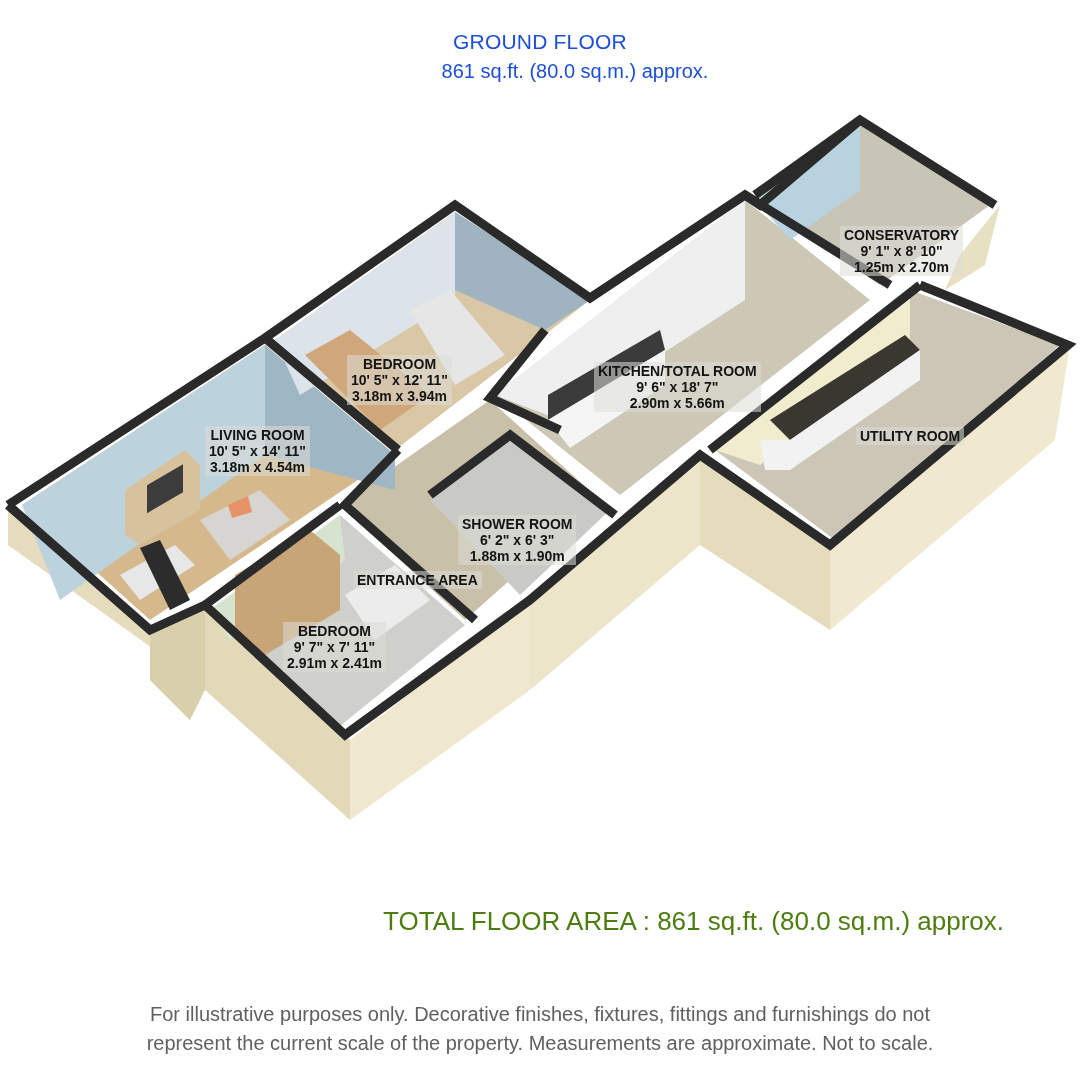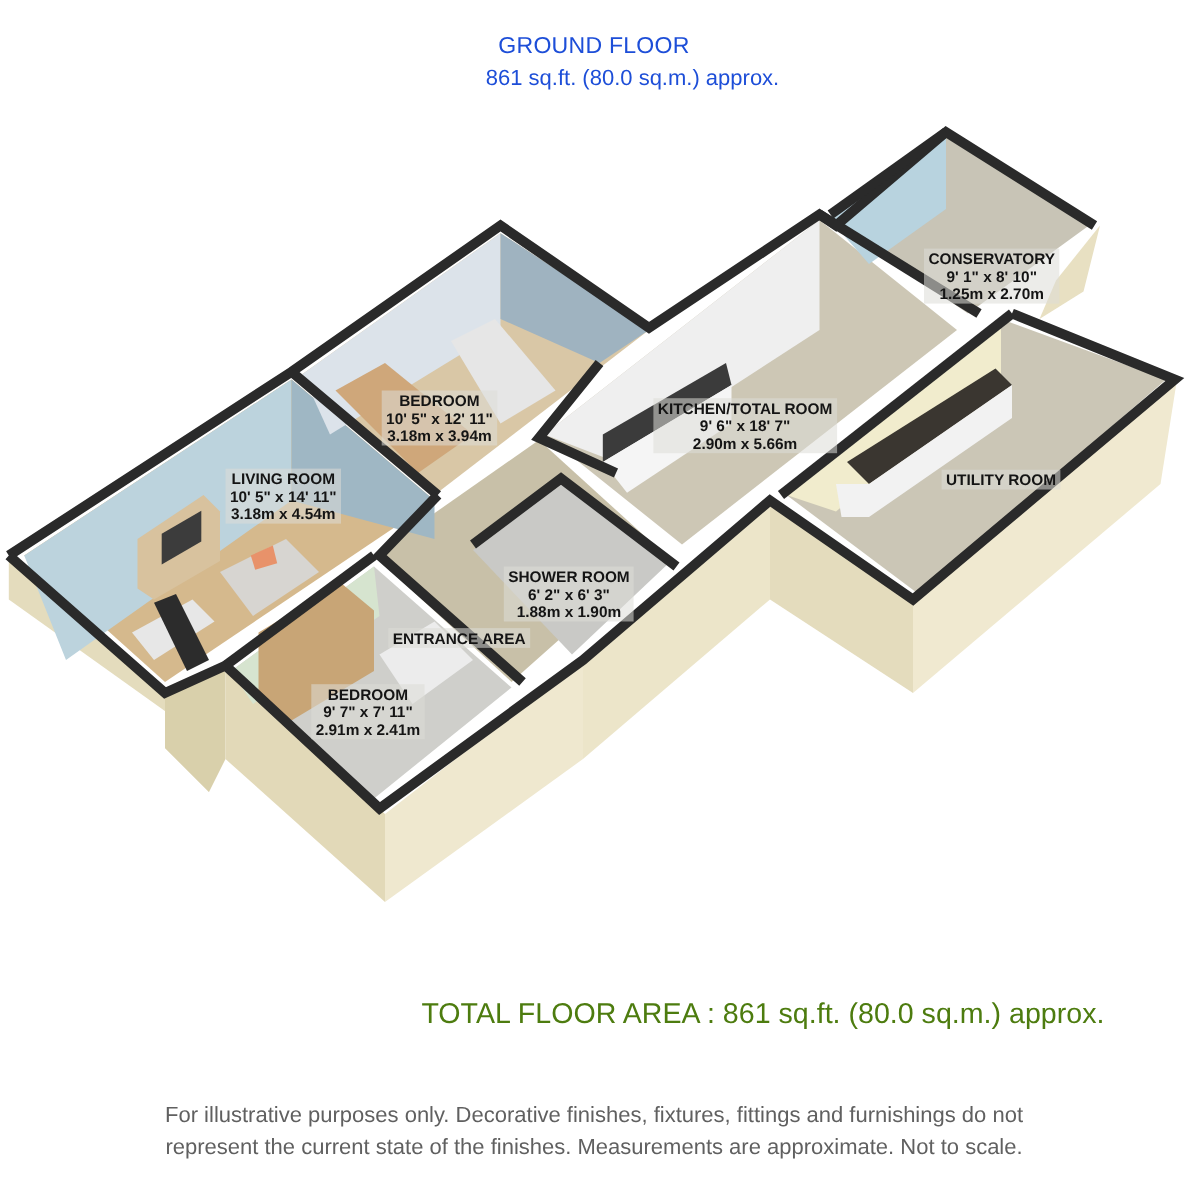--- a/index.html
+++ b/index.html
@@ -132,14 +132,14 @@
 </div>
 <div class="room-label" style="left:283px;top:622px;">
   <div class="name">BEDROOM</div>
   <div>9' 7" x 7' 11"</div>
   <div>2.91m x 2.41m</div>
 </div>
 
 <div class="total">TOTAL FLOOR AREA : 861 sq.ft. (80.0 sq.m.) approx.</div>
 <div class="disclaimer">
   <div>For illustrative purposes only. Decorative finishes, fixtures, fittings and furnishings do not</div>
-  <div>represent the current state of the finishes. Measurements are approximate. Not to scale.</div>
+  <div>represent the current scale of the property. Measurements are approximate. Not to scale.</div>
 </div>
 
 </body></html>

